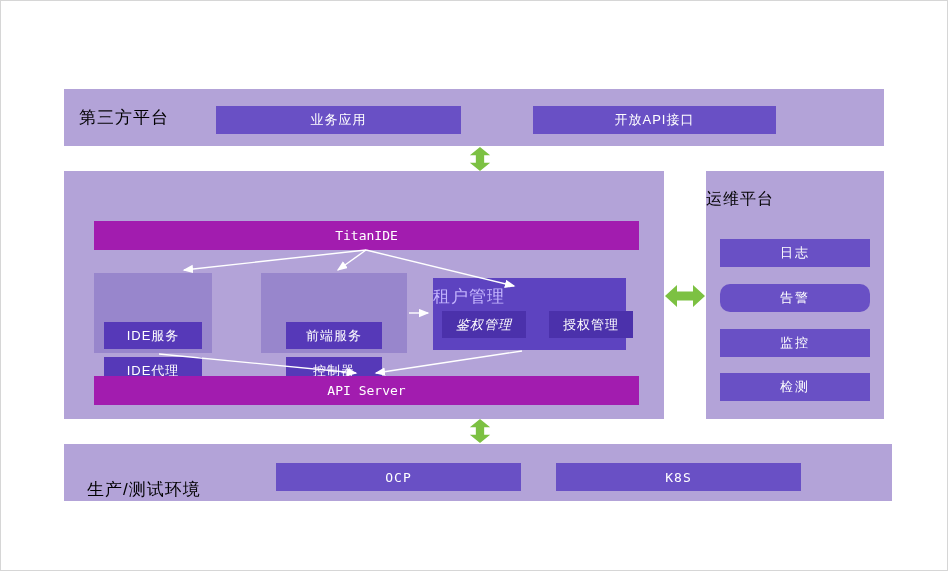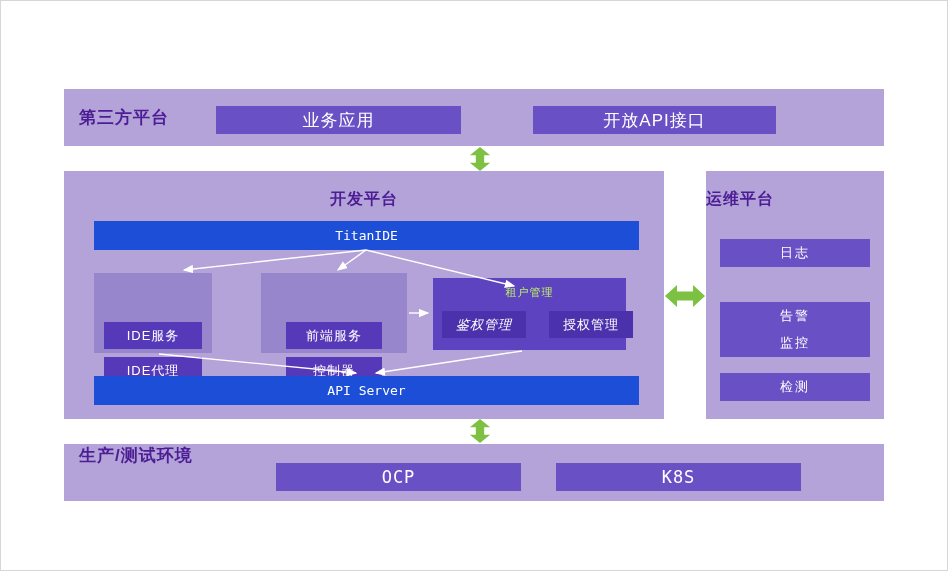--- a/index.html
+++ b/index.html
@@ -1,59 +1,59 @@
 <!DOCTYPE html>
 <html><head>
 <meta charset="utf-8">
 <style>
   html,body{margin:0;padding:0;background:#fff;font-family:"Liberation Sans",sans-serif;}
   #canvas{position:relative;width:948px;height:571px;background:#ffffff;border:1px solid #d6d6d6;box-sizing:border-box;overflow:hidden;}
 
   .band{position:absolute;background:#b3a3d8;}
-  .band-title{color:#4c1d95;font-size:17px;font-weight:bold;letter-spacing:1px;}
+  .band-title{color:#000000;font-size:17px;font-weight:normal;letter-spacing:1px;}
 
   
   #third-party{left:63px;top:88px;width:820px;height:57px;display:flex;align-items:center;}
   #third-party .band-title{margin-left:15px;}
-  .pill{position:absolute;background:#6950c5;color:#fff;font-size:17px;display:flex;align-items:center;justify-content:center;letter-spacing:1px;}
+  .pill{position:absolute;background:#6950c5;color:#fff;font-size:13px;display:flex;align-items:center;justify-content:center;letter-spacing:1px;}
 
   
   #dev-platform{left:63px;top:170px;width:600px;height:248px;}
   #dev-platform .band-title{position:absolute;top:18px;left:0;width:100%;text-align:center;font-size:16px;}
-  .bar{position:absolute;left:30px;width:545px;height:29px;background:#1d4ed8;color:#fff;display:flex;align-items:center;justify-content:center;font-size:13px;}
+  .bar{position:absolute;left:30px;width:545px;height:29px;background:#a21caf;color:#fff;display:flex;align-items:center;justify-content:center;font-size:13px;}
   .mono{font-family:"DejaVu Sans Mono","Liberation Mono",monospace;}
   #titan-ide{top:50px;}
   #api-server{top:205px;}
 
   .group{position:absolute;background:#9886cc;}
   #ide-group{left:30px;top:102px;width:118px;height:80px;}
   #frontend-group{left:197px;top:102px;width:146px;height:80px;}
   .group .inner{position:absolute;background:#5639b8;color:#fff;font-size:13px;display:flex;align-items:center;justify-content:center;letter-spacing:1px;margin-top:40px;}
   #ide-group .inner{left:10px;width:98px;height:27px;}
   #frontend-group .inner{left:25px;width:96px;height:27px;}
   .inner.row-1{top:9px;}
   .inner.row-2{top:44px;}
 
   #tenant-group{position:absolute;left:369px;top:107px;width:193px;height:72px;background:#5d43c0;}
-  #tenant-group .tenant-title{position:absolute;top:7px;left:0;width:100%;text-align:center;color:#bef264;font-size:11px;letter-spacing:1px;}
+  #tenant-group .tenant-title{position:absolute;top:7px;left:0;width:100%;color:#c4b5fd;font-size:17px;letter-spacing:1px;}
   #tenant-group .tenant-inner{position:absolute;top:33px;width:84px;height:27px;background:#4b31ab;color:#fff;font-size:13px;display:flex;align-items:center;justify-content:center;letter-spacing:1px;}
   #tenant-inner-0{left:9px;font-style:italic;}
   #tenant-inner-1{left:116px;}
 
   
   #ops-platform{left:705px;top:170px;width:178px;height:248px;}
   #ops-platform .band-title{position:absolute;top:18px;left:0;width:100%;text-align:left;font-size:16px;}
   .ops-item{position:absolute;left:14px;width:150px;height:28px;background:#6950c5;color:#fff;font-size:13px;display:flex;align-items:center;justify-content:center;letter-spacing:2px;}
   #ops-item-0{top:68px;}
-  #ops-item-1{top:131px;}
+  #ops-item-1{top:113px;border-radius:10px;}
   #ops-item-2{top:158px;}
   #ops-item-3{top:202px;}
 
   
-  #environment{left:63px;top:443px;width:820px;height:57px;display:flex;align-items:flex-start;}
+  #environment{left:63px;top:443px;width:820px;height:57px;display:flex;align-items:flex-end;padding-left:8px;}
   #environment .band-title{margin-left:15px;}
 
   
   #connectors{position:absolute;left:63px;top:170px;pointer-events:none;}
   #connectors line{stroke:#ffffff;stroke-width:1.4;}
 
   .green-arrow{position:absolute;color:#7cc142;pointer-events:none;}
   #green-arrow-top{left:468px;top:146px;}
   #green-arrow-side{left:664px;top:282px;}
   #green-arrow-bottom{left:468px;top:418px;}
@@ -63,21 +63,20 @@
 
 <div id="canvas">
 
   <div class="band" id="third-party">
     <div class="band-title">第三方平台</div>
     <div class="pill" style="left:152px;top:17px;width:245px;height:28px;">业务应用</div>
     <div class="pill" style="left:469px;top:17px;width:243px;height:28px;">开放API接口</div>
   </div>
 
   <div class="band" id="dev-platform">
-    <div class="band-title">开发平台</div>
 
     <div class="bar mono" id="titan-ide">TitanIDE</div>
 
     <div class="group" id="ide-group">
       <div class="inner row-1">IDE服务</div>
       <div class="inner row-2">IDE代理</div>
     </div>
 
     <div class="group" id="frontend-group">
       <div class="inner row-2">控制器</div>

